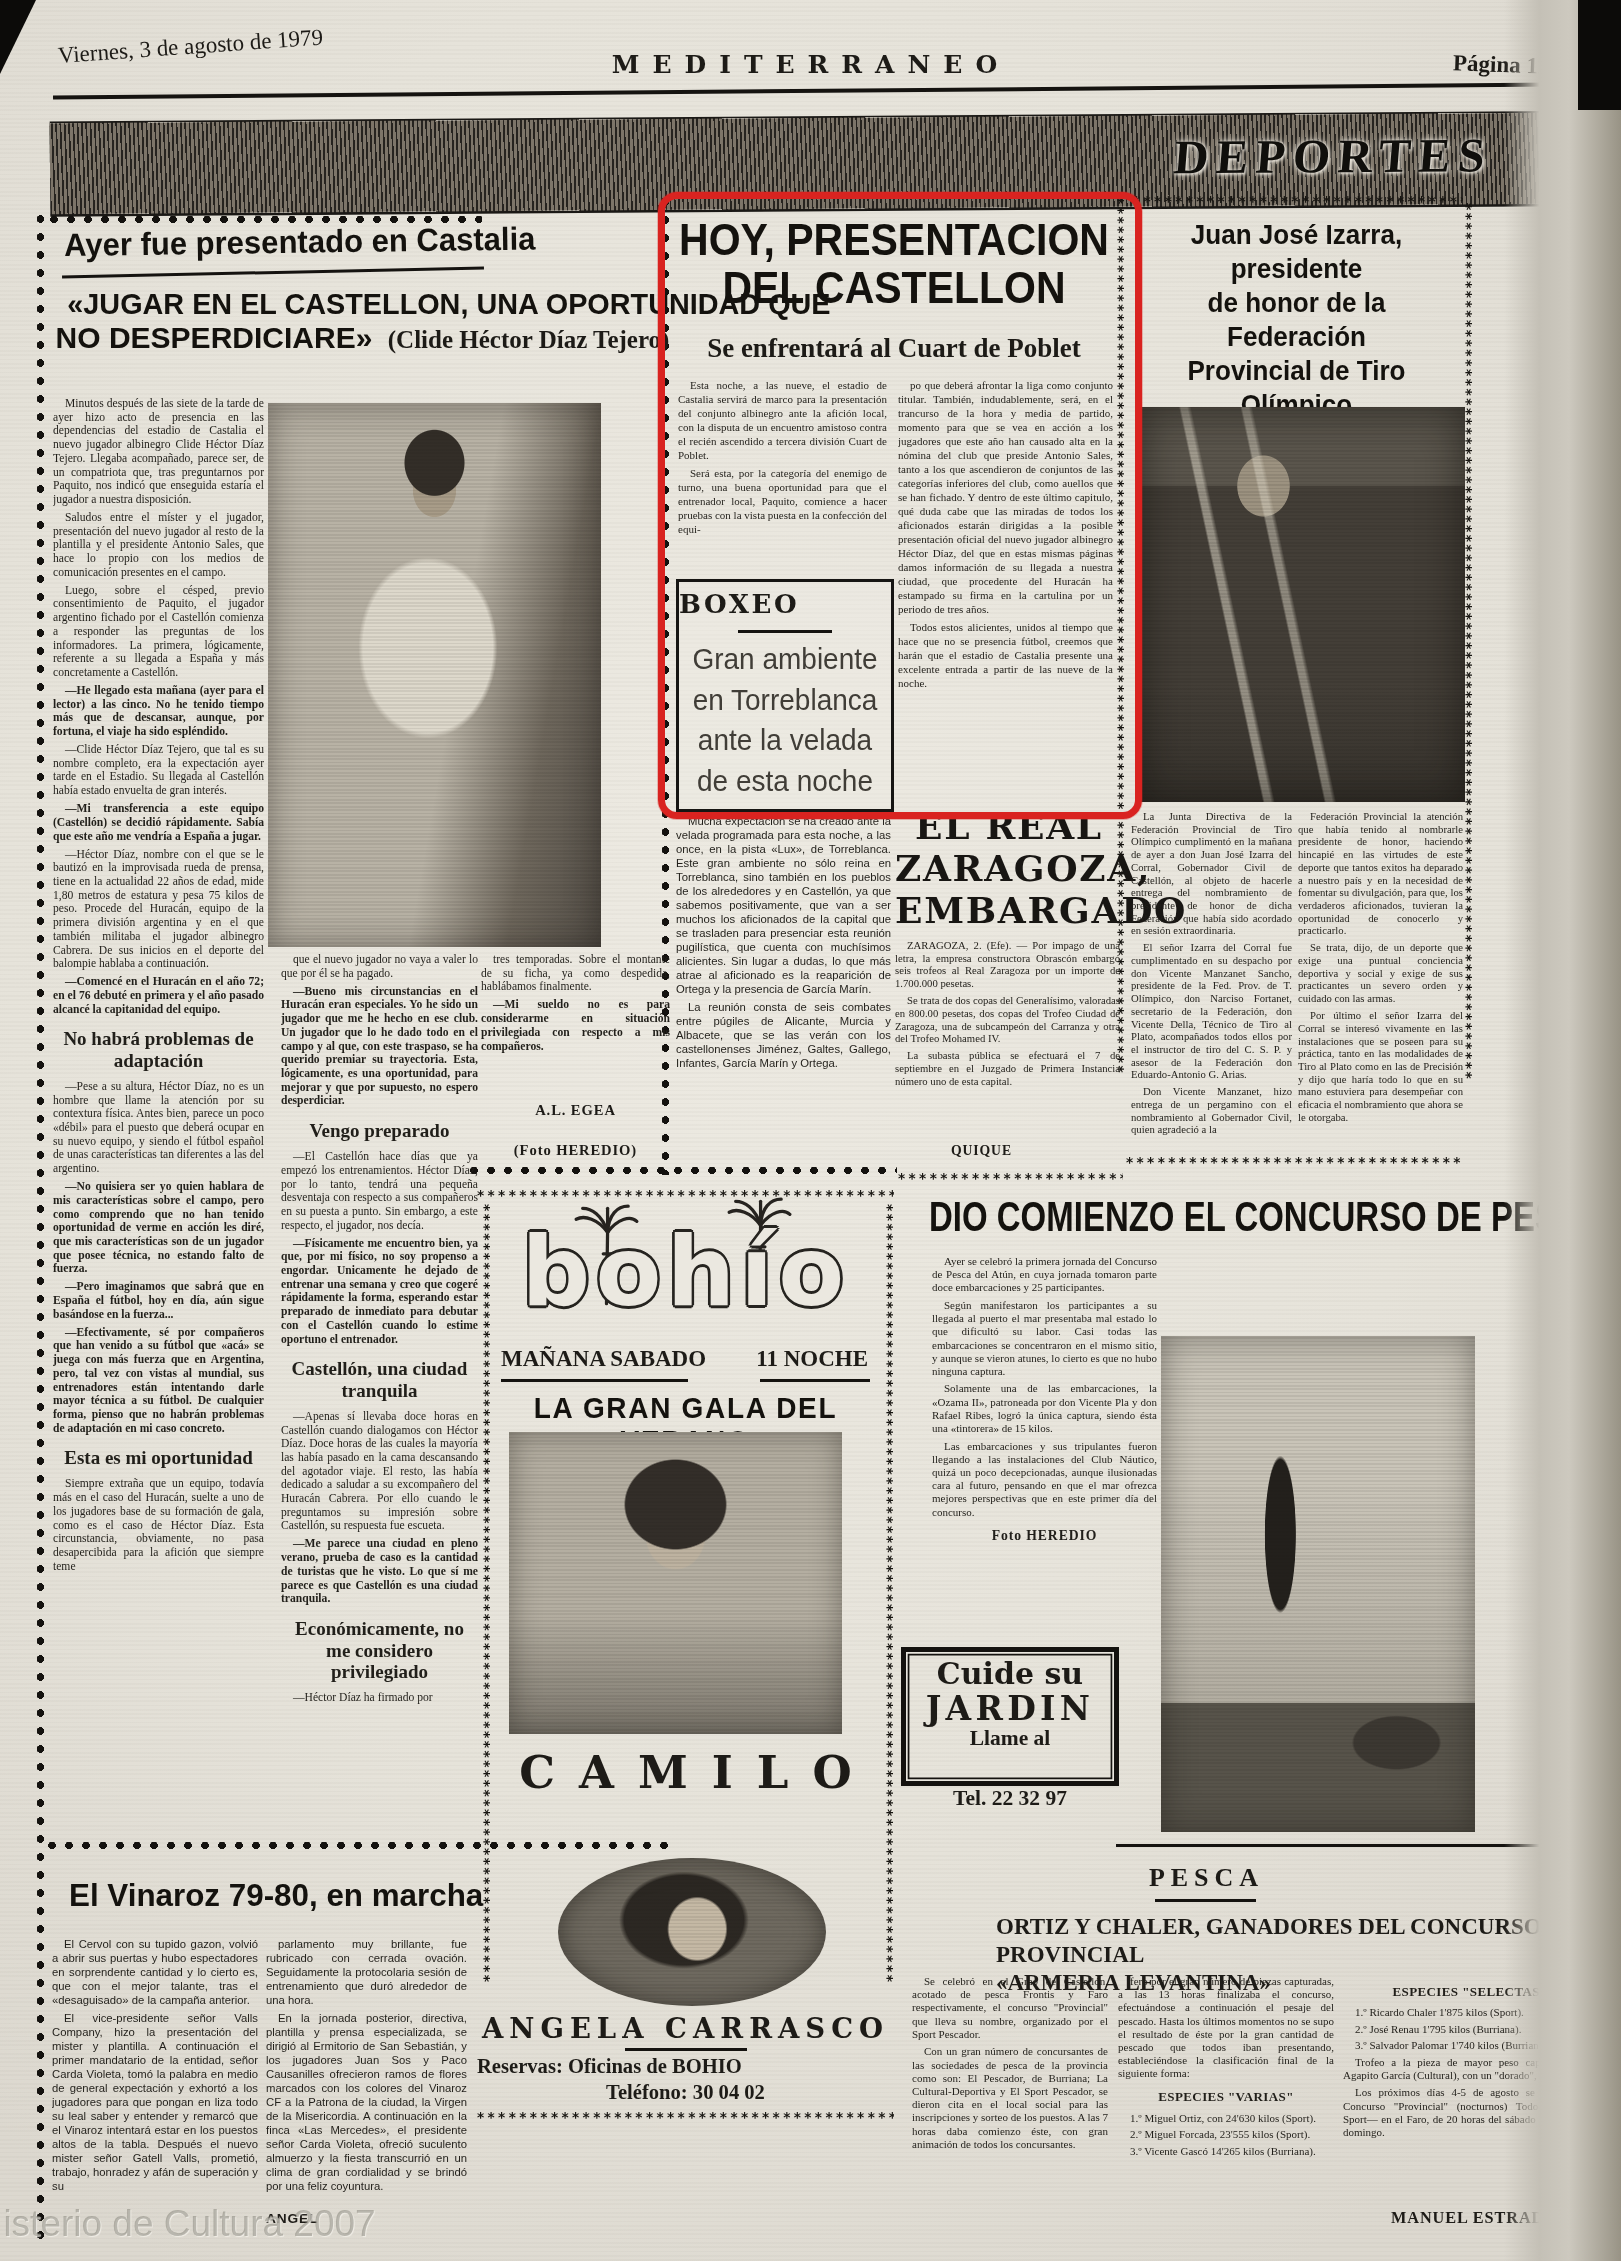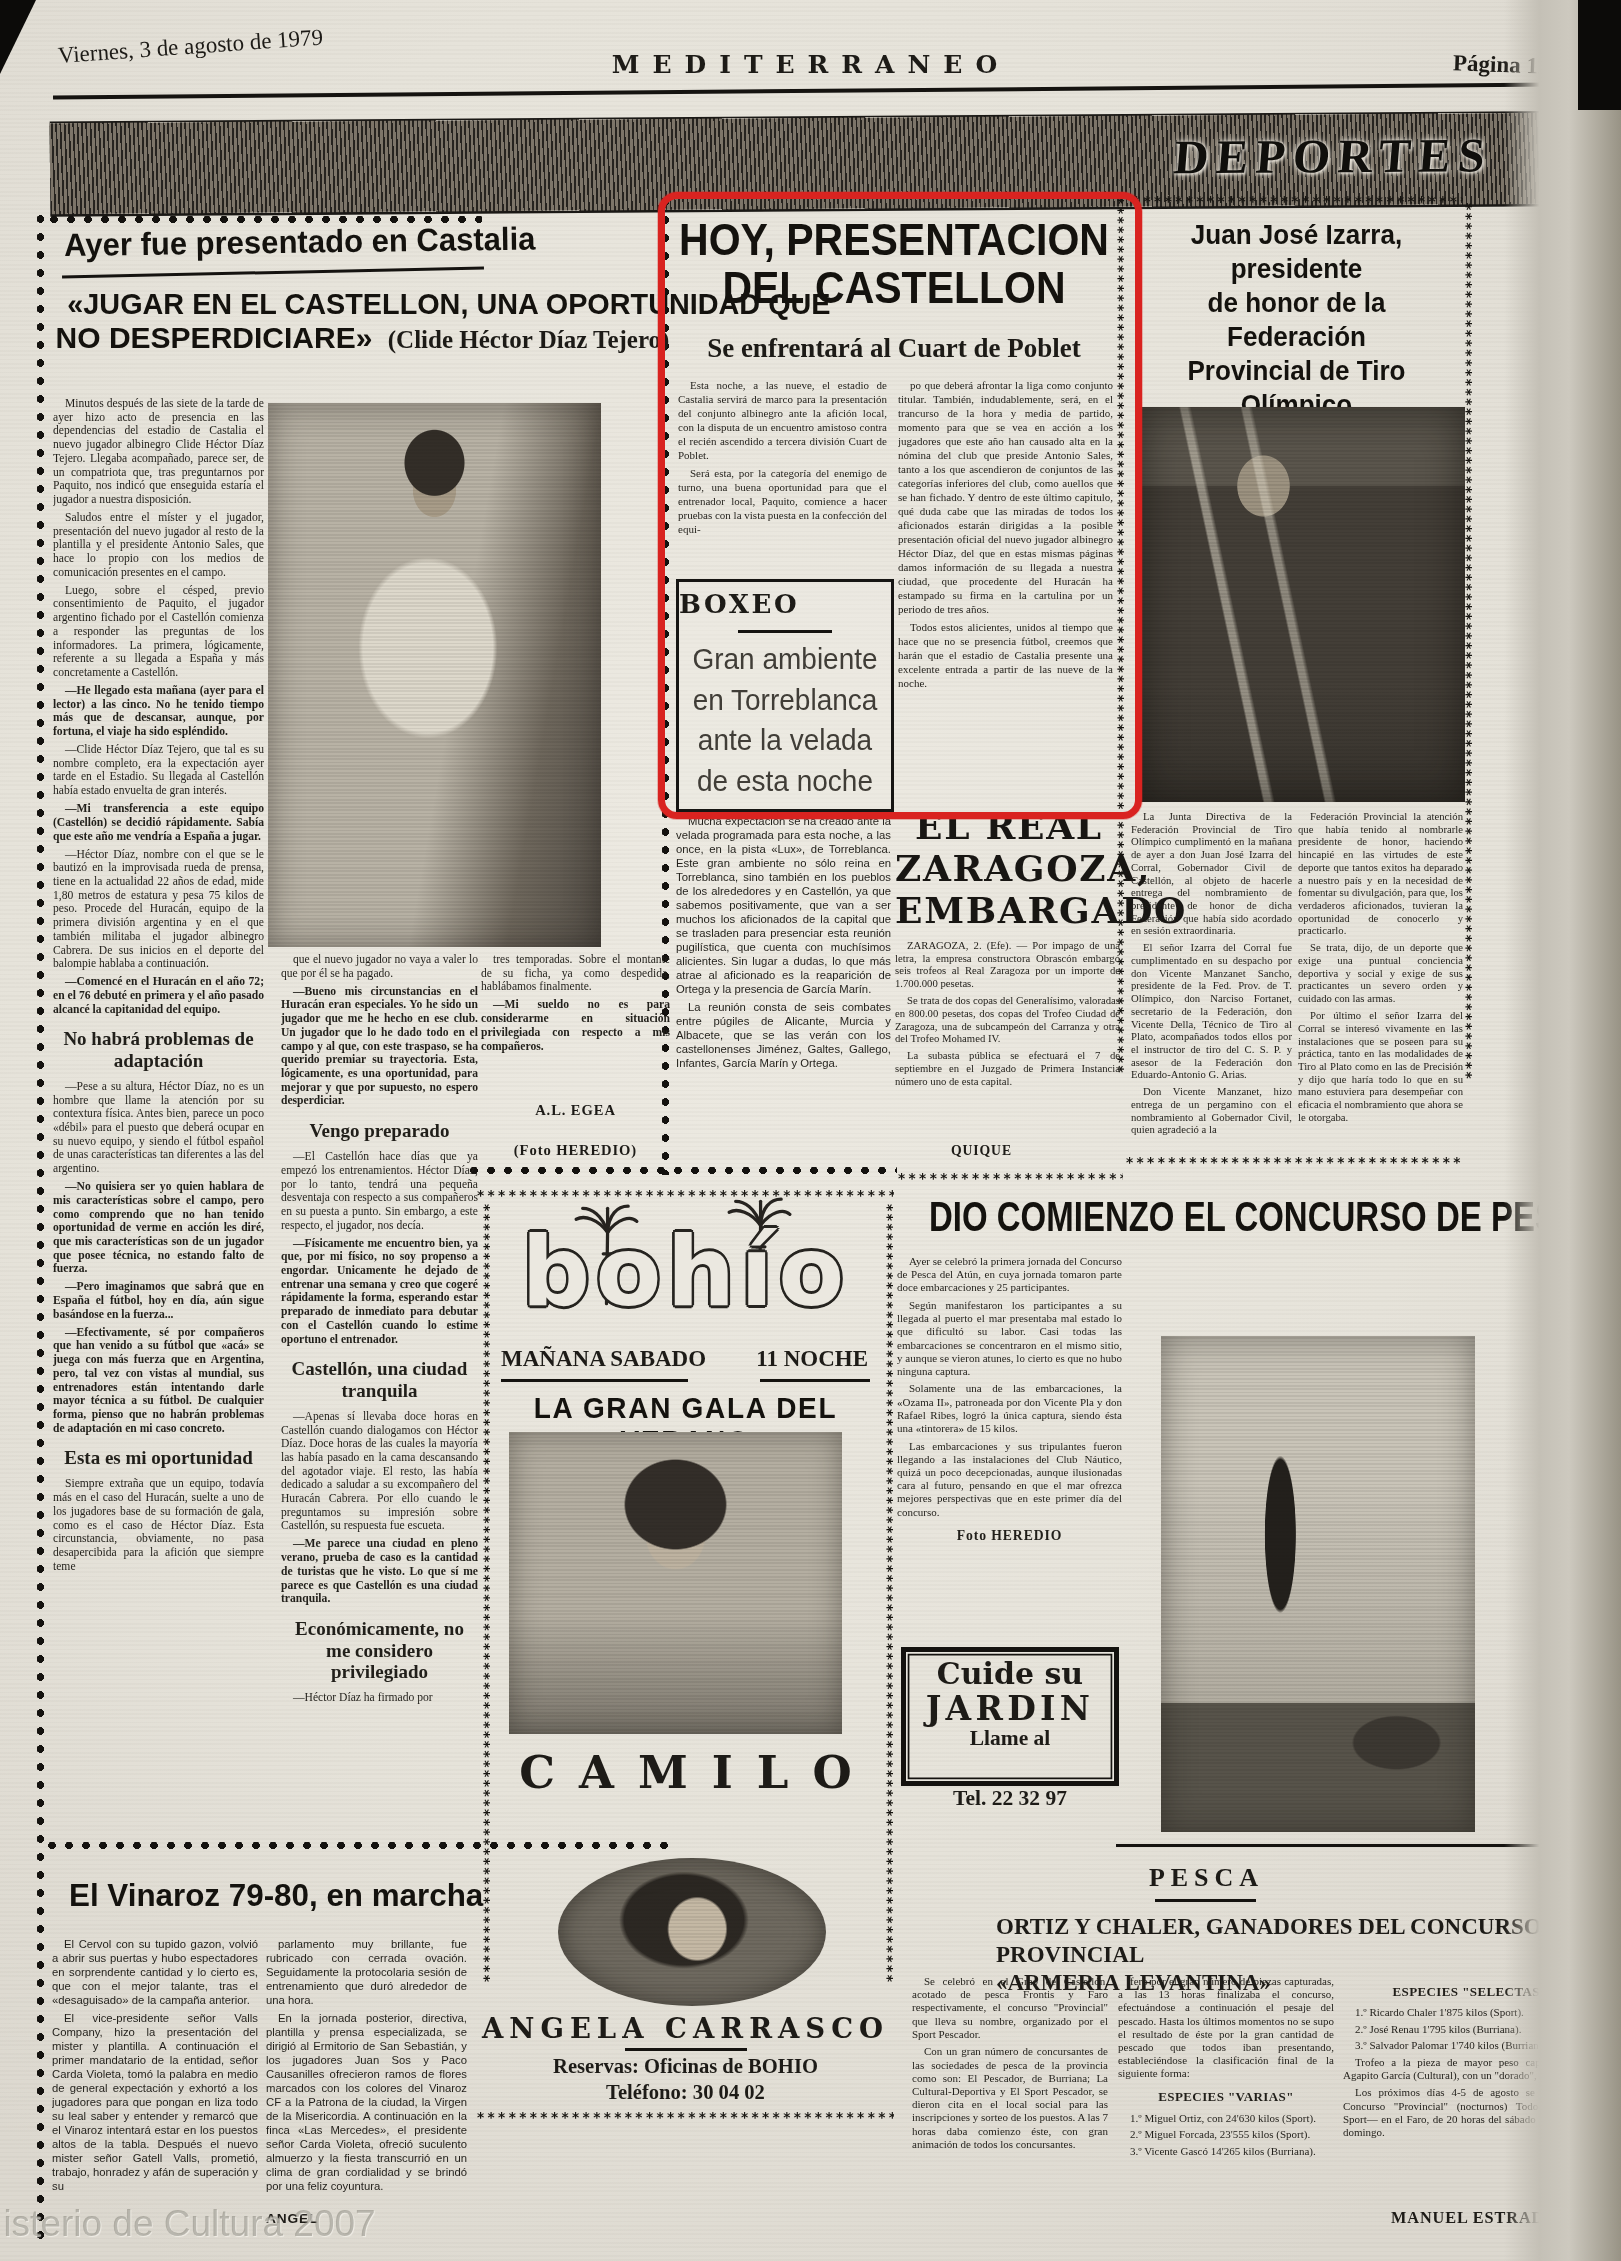--- a/index.html
+++ b/index.html
@@ -174,21 +174,21 @@
       <p class="para">El señor Izarra del Corral fue cumplimentado en su despacho por don Vicente Manzanet Sancho, presidente de la Fed. Prov. de T. Olímpico, don Narciso Fortanet, secretario de la Federación, don Vicente Della, Técnico de Tiro al Plato, acompañados todos ellos por el instructor de tiro del C. S. P. y asesor de la Federación don Eduardo-Antonio G. Arias.</p>
       <p class="para">Don Vicente Manzanet, hizo entrega de un pergamino con el nombramiento al Gobernador Civil, quien agradeció a la</p>
     </div>
   <div class="col fs-d serif" style="left:1298px;top:810px;width:165px;height:355px;">
       <p class="para">Federación Provincial la atención que había tenido al nombrarle presidente de honor, haciendo hincapié en las virtudes de este deporte que tantos exitos ha deparado a nuestro país y en la necesidad de fomentar su divulgación, para que, los verdaderos aficionados, tuvieran la oportunidad de conocerlo y practicarlo.</p>
       <p class="para">Se trata, dijo, de un deporte que exige una puntual conciencia deportiva y social y exige de sus practicantes un severo orden y cuidado con las armas.</p>
       <p class="para">Por último el señor Izarra del Corral se interesó vivamente en las instalaciones que se poseen para su práctica, tanto en las modalidades de Tiro al Plato como en las de Precisión y dijo que haría todo lo que en su mano estuviera para desempeñar con eficacia el nombramiento que ahora se le otorgaba.</p>
     </div>
 
   <div class="abs hl" style="left:929px;top:1192px;width:687px;font-size:34px;white-space:nowrap;transform:scaleX(.97) scaleY(1.25);transform-origin:left top;">DIO COMIENZO EL CONCURSO DE PESCA DEL ATUN</div>
-  <div class="col fs-e serif" style="left:897px;top:1255px;width:225px;height:378px;">
+  <div class="col fs-e serif" style="left:932px;top:1255px;width:225px;height:378px;">
     <div>
         <p class="para">Ayer se celebró la primera jornada del Concurso de Pesca del Atún, en cuya jornada tomaron parte doce embarcaciones y 25 participantes.</p>
         <p class="para">Según manifestaron los participantes a su llegada al puerto el mar presentaba mal estado lo que dificultó su labor. Casi todas las embarcaciones se concentraron en el mismo sitio, y aunque se vieron atunes, lo cierto es que no hubo ninguna captura.</p>
         <p class="para">Solamente una de las embarcaciones, la «Ozama II», patroneada por don Vicente Pla y don Rafael Ribes, logró la única captura, siendo ésta una «tintorera» de 15 kilos.</p>
         <p class="para">Las embarcaciones y sus tripulantes fueron llegando a las instalaciones del Club Náutico, quizá un poco decepcionadas, aunque ilusionadas cara al futuro, pensando en que el mar ofrezca mejores perspectivas que en este primer día del concurso.</p>
       </div>
     <div class="byline" style="text-align:center;font-size:13.7px;margin-top:10.3px;text-indent:0;">Foto HEREDIO</div>
   </div>
   <div class="photo" style="left:1161px;top:1336px;width:314px;height:496px;
               background:
@@ -296,21 +296,21 @@
     <div class="photo" style="left:81px;top:668px;width:268px;height:148px;border-radius:50%;
                 background:
                   repeating-linear-gradient(0deg, rgba(22,20,16,.08) 0 1.7px, transparent 1.7px 3.4px),
                   radial-gradient(ellipse 53px 57px at 52% 48%, #c4b8a4 53%, transparent 57%),
                   radial-gradient(ellipse 103px 77px at 47% 42%, #2c2823 58%, transparent 63%),
                   #6e695f;
                 box-shadow:inset 0 0 26px rgba(20,18,14,.5);"></div>
 
     <div style="position:absolute;left:0;top:822px;width:100%;text-align:center;font-family:'DejaVu Serif',serif;font-weight:bold;font-size:27.5px;letter-spacing:6px;">ANGELA CARRASCO</div>
     <div class="rule" style="left:148px;top:858px;width:122px;height:2.6px;"></div>
-    <div class="serif" style="position:absolute;left:0;top:865px;width:100%;text-align:center;font-weight:bold;font-size:20.6px;">Reservas:  Oficinas de BOHIO</div>
+    <div class="serif" style="position:absolute;left:0;top:865px;width:100%;font-weight:bold;font-size:20.6px;">Reservas:  Oficinas de BOHIO</div>
     <div class="serif" style="position:absolute;left:0;top:891px;width:100%;text-align:center;font-weight:bold;font-size:20.6px;">Teléfono:   30 04 02</div>
   </div>
 
   <div class="abs" style="left:658px;top:192px;width:470px;height:613px;border:7.7px solid #d92320;border-radius:19px;z-index:40;pointer-events:none;box-shadow:0 0 0 0.9px rgba(217,35,32,.3);"></div>
 
   <div class="abs" style="left:1504px;top:0;width:118px;height:2261px;background:linear-gradient(90deg,rgba(216,213,205,0) 0,#c4c0b6 30%,#cdc9bf 55%,#979284 100%);"></div>
   <div class="abs" style="left:0;top:0;width:36px;height:74px;background:#0c0b09;clip-path:polygon(0 0,100% 0,0 100%);"></div>
   <div class="abs" style="left:1578px;top:0;width:44px;height:110px;background:#0c0b09;"></div>
   <div class="abs" style="left:3.4px;top:2203px;font-family:'Liberation Sans',sans-serif;font-size:37px;color:rgba(130,127,118,.5);text-shadow:0.9px 0.9px 0.9px rgba(245,243,236,.8);">isterio de Cultura 2007</div>
 

